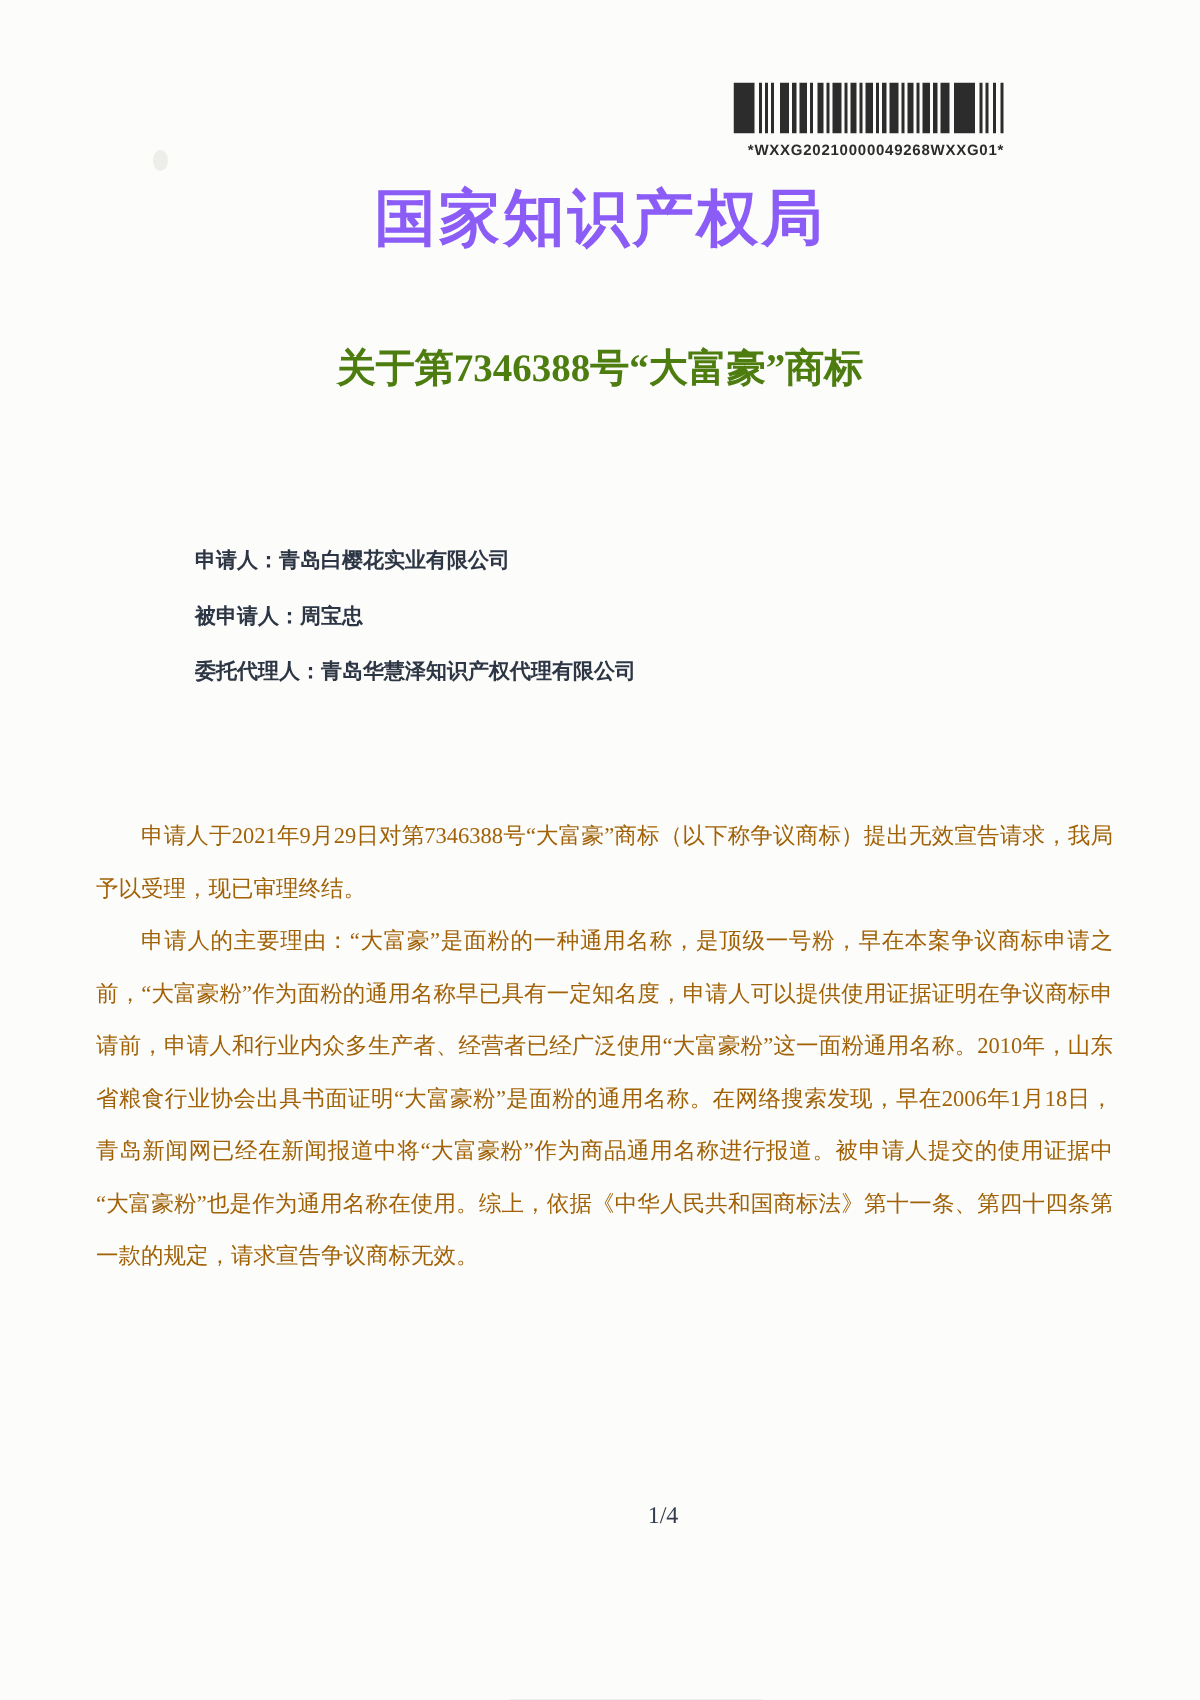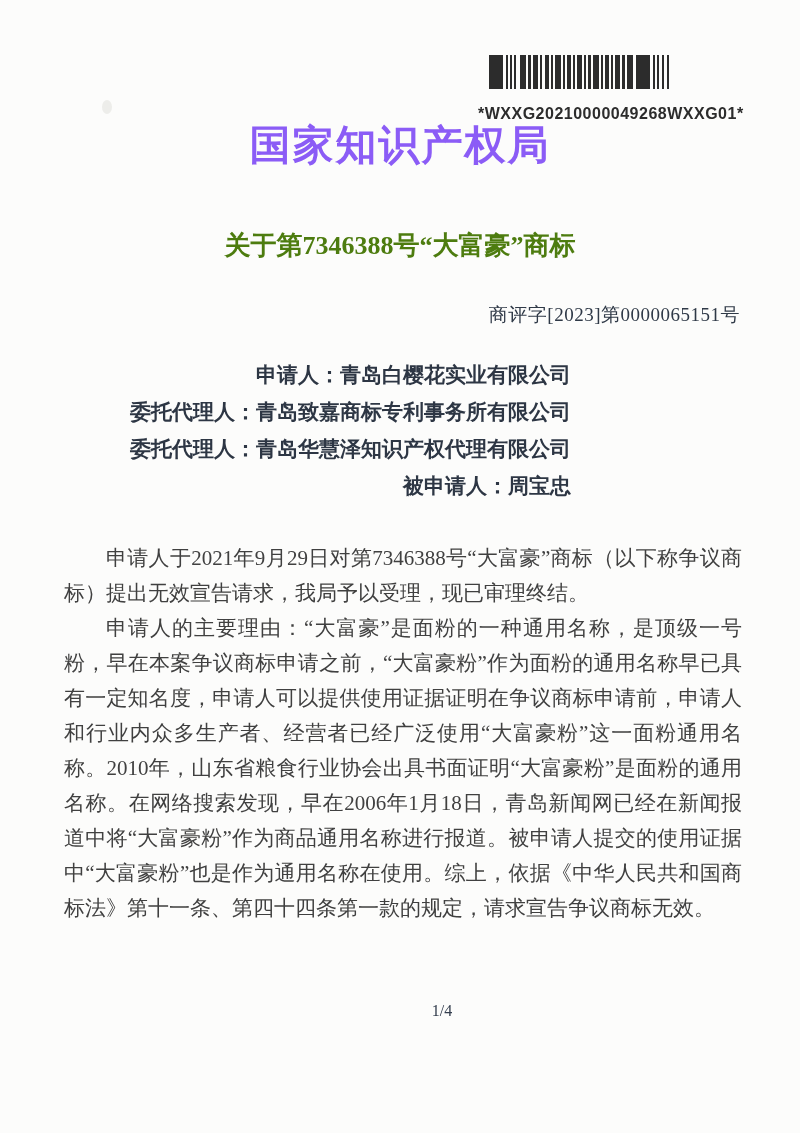--- a/index.html
+++ b/index.html
@@ -12,23 +12,23 @@
     font-family:"Liberation Serif","DejaVu Serif",serif;
     color:#333d4d;
   }
   
   .barcode-wrap{
     position:absolute;top:55px;left:478px;width:212px;
     text-align:center;
   }
   .barcode-bars{display:block;margin:0 auto;}
   .barcode-text{
-    margin-top:16px;
+    margin-top:6px;
     font-family:"Liberation Sans","DejaVu Sans",sans-serif;
-    font-size:16px;font-weight:700;letter-spacing:0.5px;
+    font-size:10px;font-weight:700;letter-spacing:0.5px;
     color:#2c2c2c;white-space:nowrap;
   }
   
   .agency-title{
     position:absolute;top:118px;left:0;width:100%;
     text-align:center;
     font-size:41px;font-weight:700;letter-spacing:2px;
     color:#8b5cf6;
   }
   
@@ -39,28 +39,28 @@
     color:#4d7c0f;
   }
   
   .ref-number{
     position:absolute;top:302px;right:60px;
     font-size:19px;color:#2f3947;letter-spacing:0.5px;
   }
   
   .parties{
     position:absolute;top:360px;left:130px;
-    font-size:21px;font-weight:700;color:#2d3644;text-align:right;
+    font-size:14px;font-weight:700;color:#2d3644;
   }
   .party-line{height:37px;line-height:30px;white-space:nowrap;}
   
   .body-text{
     position:absolute;top:541px;left:64px;width:678px;
-    font-size:21px;line-height:35px;
-    text-align:justify;color:#404040;
+    font-size:15px;line-height:35px;
+    text-align:justify;color:#a16207;
   }
   .body-text p{margin:0;text-indent:2em;}
   
   .page-number{
     position:absolute;top:1002px;left:0;width:100%;
     text-align:center;font-size:16px;color:#333d4d;padding-left:42px;
   }
   
   .scan-speck{
     position:absolute;top:100px;left:102px;width:10px;height:14px;
@@ -110,34 +110,30 @@
     </svg>
     <div class="barcode-text">*WXXG20210000049268WXXG01*</div>
   </div>
 
   <div class="agency-title">国家知识产权局</div>
 
   <div class="doc-title">
     <div>关于第7346388号“大富豪”商标</div>
   </div>
 
-  <div class="ref-number">商评字[2023]第0000065151号</div>
 
   <div class="parties">
     <div class="party-line">
       <span>申请人：</span><span>青岛白樱花实业有限公司</span>
     </div>
     <div class="party-line">
-      <span>委托代理人：</span><span>青岛致嘉商标专利事务所有限公司</span>
+      <span>被申请人：</span><span>周宝忠</span>
     </div>
     <div class="party-line">
       <span>委托代理人：</span><span>青岛华慧泽知识产权代理有限公司</span>
-    </div>
-    <div class="party-line">
-      <span>被申请人：</span><span>周宝忠</span>
     </div>
   </div>
 
   <div class="body-text">
     <p>申请人于2021年9月29日对第7346388号“大富豪”商标（以下称争议商标）提出无效宣告请求，我局予以受理，现已审理终结。</p>
     <p>申请人的主要理由：“大富豪”是面粉的一种通用名称，是顶级一号粉，早在本案争议商标申请之前，“大富豪粉”作为面粉的通用名称早已具有一定知名度，申请人可以提供使用证据证明在争议商标申请前，申请人和行业内众多生产者、经营者已经广泛使用“大富豪粉”这一面粉通用名称。2010年，山东省粮食行业协会出具书面证明“大富豪粉”是面粉的通用名称。在网络搜索发现，早在2006年1月18日，青岛新闻网已经在新闻报道中将“大富豪粉”作为商品通用名称进行报道。被申请人提交的使用证据中“大富豪粉”也是作为通用名称在使用。综上，依据《中华人民共和国商标法》第十一条、第四十四条第一款的规定，请求宣告争议商标无效。</p>
   </div>
 
   <div class="page-number">1/4</div>
 

